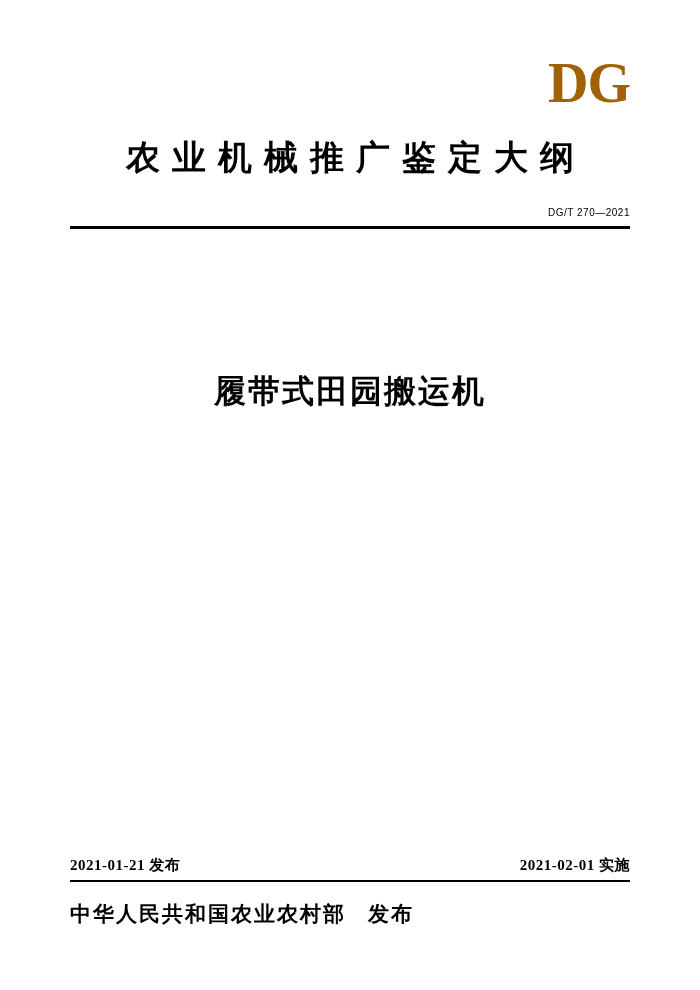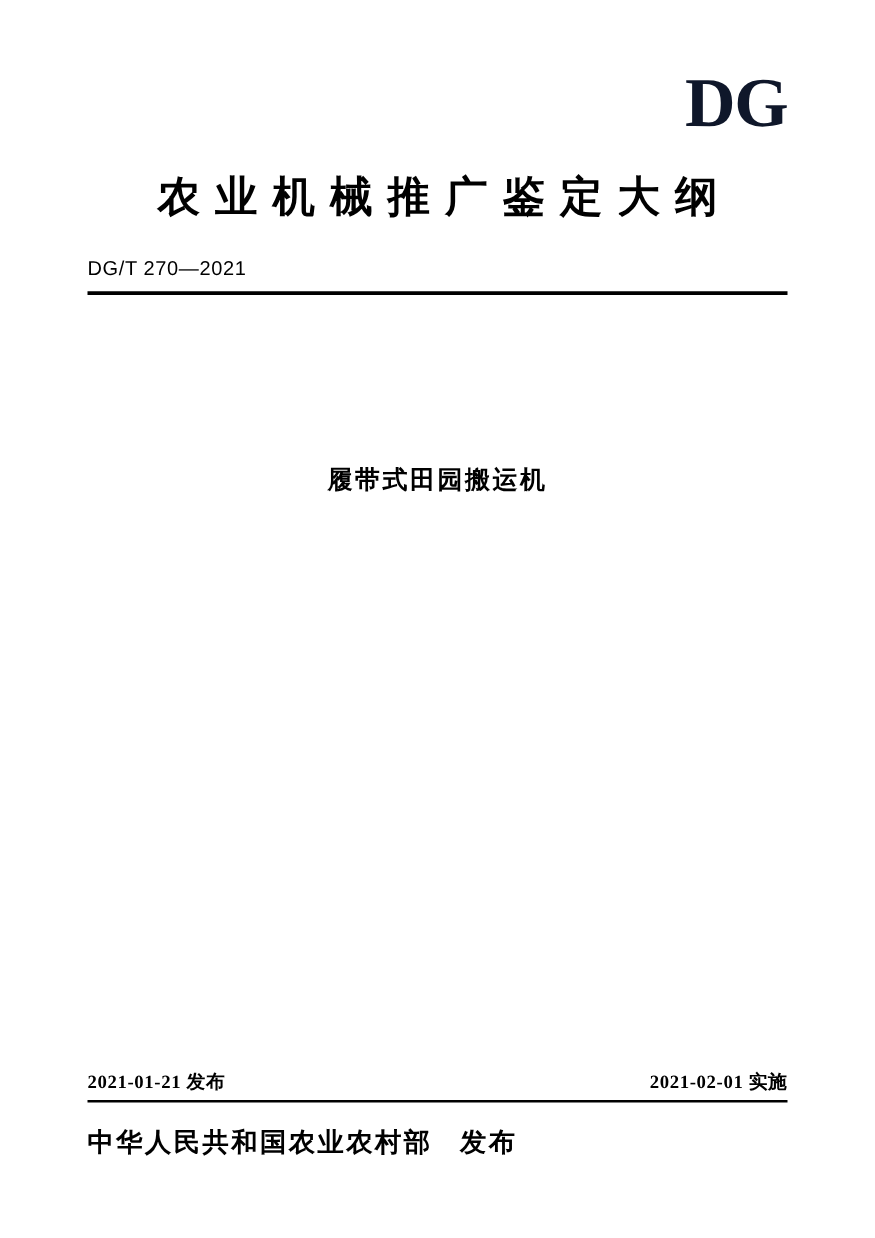--- a/index.html
+++ b/index.html
@@ -28,58 +28,58 @@
     right: 70px;
     top: 55px;
   }
   .dg-logo {
     text-align: right;
     font-family: "Liberation Serif", serif;
     font-weight: bold;
     font-size: 56px;
     line-height: 1;
     letter-spacing: -1px;
-    color: #0f172a;
+    color: #a16207;
   }
   .main-title {
     margin-top: 24px;
     text-align: center;
     font-family: Liberation Serif, serif;
     font-weight: bold;
     font-size: 34px;
     letter-spacing: 12px;
     padding-left: 12px;
     color: #000;
     white-space: nowrap;
   }
   .std-code {
     margin-top: 26px;
-    text-align: left;
+    text-align: right;
     font-family: "Liberation Sans", sans-serif;
-    font-size: 16px;
+    font-size: 10px;
     letter-spacing: 0.5px;
     color: #000;
   }
   .rule-thick {
     margin-top: 8px;
     height: 3px;
     background: #000;
     width: 100%;
   }
 
   
   .subject-title {
     position: absolute;
     left: 0;
     right: 0;
     top: 370px;
     text-align: center;
     font-family: "Liberation Sans", sans-serif;
     font-weight: bold;
-    font-size: 20px;
+    font-size: 32px;
     letter-spacing: 2px;
     color: #000;
   }
 
   
   .footer-zone {
     position: absolute;
     left: 70px;
     right: 70px;
     bottom: 62px;

